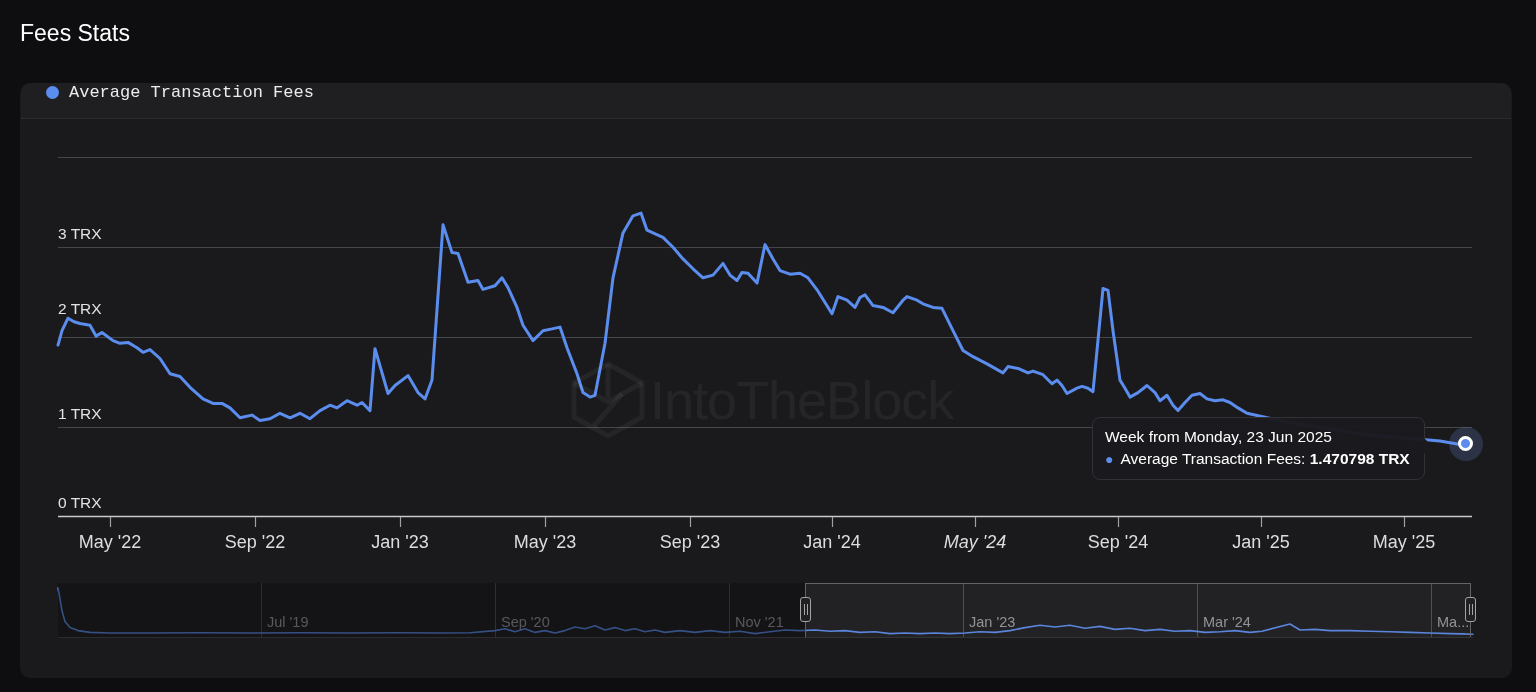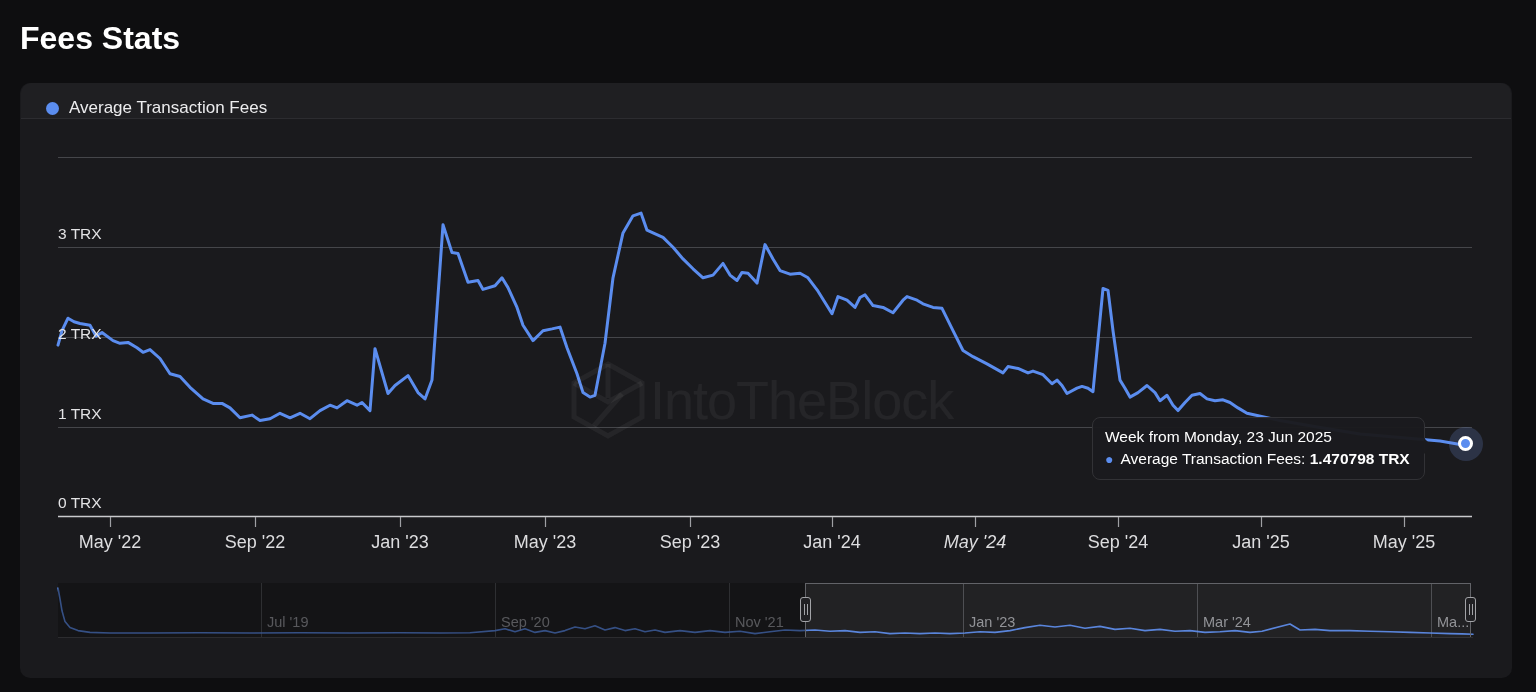--- a/index.html
+++ b/index.html
@@ -1,22 +1,22 @@
 <!DOCTYPE html>
 <html><head>
 <meta charset="utf-8">
 <style>
   html,body{margin:0;padding:0;background:#0e0e10;width:1536px;height:692px;overflow:hidden;
     font-family:"Liberation Sans","DejaVu Sans",sans-serif;-webkit-font-smoothing:antialiased;}
   .abs{position:absolute;}
   #stage{position:relative;width:1536px;height:692px;}
-  .page-title{left:20px;top:20px;font-size:32px;font-weight:700;color:#ffffff;}
+  .page-title{left:20px;top:20px;font-size:23px;font-weight:400;color:#ffffff;}
   .panel{left:20px;top:83px;width:1492px;height:595px;background:#1a1a1d;border-radius:10px;}
   .legend-strip{left:21px;top:83px;width:1490px;height:35px;background:#1f1f22;
-    border-bottom:1px solid #2c2c30;border-radius:10px 10px 0 0;display:flex;align-items:flex-end;}
+    border-bottom:1px solid #2c2c30;border-radius:10px 10px 0 0;display:flex;align-items:flex-start;font-family:Liberation Mono, monospace;}
   .legend-item{display:flex;align-items:center;margin-left:25px;cursor:pointer;}
   .legend-dot{width:13px;height:13px;border-radius:50%;margin-right:10px;}
   .legend-label{color:#ececee;font-size:17px;}
   svg#chart-svg{left:0;top:0;}
   .y-label{color:#e3e3e5;font-size:15.5px;}
   .x-label{color:#dddddf;font-size:18px;transform:translateX(-50%);}
   .nav-label{color:#8f9094;font-size:14.5px;white-space:nowrap;}
   .nav-mask{background:rgba(12,12,14,0.42);}
   .nav-selection{background:rgba(255,255,255,0.035);border-top:1px solid #626368;}
   .nav-handle{width:11px;height:25px;background:#202023;border:1px solid #a2a3a7;border-radius:3px;
@@ -84,21 +84,21 @@
       <line x1="963.5" x2="963.5" y1="583" y2="637" stroke="#48494d" stroke-width="1"></line>
       <line x1="1197.5" x2="1197.5" y1="583" y2="637" stroke="#48494d" stroke-width="1"></line>
       <line x1="1431.5" x2="1431.5" y1="583" y2="637" stroke="#48494d" stroke-width="1"></line>
       <line x1="58" x2="1473" y1="637.5" y2="637.5" stroke="#2c2c2f" stroke-width="1"></line>
       <polyline points="58,588.0 60,598.8 62,610.8 65,621.6 70,627.6 78,630.6 90,632.4 110,633.0 150,633.0 200,632.7 250,633.0 300,632.7 350,633.0 400,632.7 440,633.0 470,632.7 495,630.6 505,628.8 515,631.8 525,628.8 535,632.4 545,630.6 555,633.0 565,630.6 575,627.0 585,628.8 595,625.8 605,630.0 615,627.6 625,630.6 635,628.8 645,631.8 655,630.0 665,632.4 680,630.6 695,632.4 710,630.6 725,632.4 740,631.2 755,633.6 770,631.8 785,630.0 800,630.6 815,630.0 830,631.2 845,630.6 860,632.4 875,631.8 890,633.6 905,633.0 920,633.6 935,633.0 950,633.6 965,633.0 980,631.8 995,632.4 1010,630.6 1025,627.6 1040,625.2 1055,627.0 1070,625.2 1085,628.2 1100,626.4 1115,629.4 1130,628.2 1145,630.6 1160,629.4 1175,631.2 1190,630.6 1205,632.4 1220,631.8 1235,630.6 1250,632.4 1262,631.2 1290,624.0 1300,630.0 1315,629.4 1330,630.6 1350,630.6 1370,631.2 1390,631.8 1410,632.4 1430,633.0 1450,633.6 1462,633.9 1473,634.2" fill="none" stroke="#5b8def" stroke-width="1.6" stroke-linejoin="round" stroke-linecap="round" opacity="0.9"></polyline>
       <polyline points="58,345.1 62,330.7 68,318.2 74,321.7 80,323.5 90,325.3 96,336.1 102,332.5 113,340.6 120,343.3 128,342.4 137,347.8 143,352.3 150,349.6 160,358.5 170,373.8 180,376.5 190,387.3 203,398.9 213,403.4 222,403.4 230,407.9 240,417.8 252,415.1 260,420.5 270,418.7 280,413.3 290,417.8 300,413.3 310,418.7 320,410.6 330,405.2 337,407.9 347,400.7 357,405.2 362,402.5 370,410.6 375,348.7 388,393.5 395,385.5 408,375.6 418,392.6 425,398.9 432,380.1 443,224.8 452,252.6 458,253.5 468,282.3 478,280.5 483,289.4 495,285.8 502,277.8 508,287.6 517,307.4 523,325.3 533,340.6 543,330.7 552,328.9 560,327.1 567,347.8 577,373.8 583,392.6 590,397.1 595,395.3 605,343.3 613,277.8 623,232.9 633,215.8 641,213.1 647,230.2 653,232.9 663,237.4 673,247.3 683,258.9 693,268.8 703,277.8 713,275.1 723,263.4 730,275.1 737,280.5 742,272.4 748,273.3 757,283.1 765,244.6 773,258.9 780,270.6 790,274.2 800,273.3 808,277.8 818,291.2 832,313.7 838,296.6 847,300.2 855,307.4 860,297.5 865,294.8 873,305.6 883,307.4 893,312.8 903,300.2 907,296.6 917,300.2 923,303.8 933,307.4 942,308.3 953,330.7 963,350.5 973,356.7 987,363.9 995,368.4 1003,372.9 1008,366.6 1018,368.4 1028,372.9 1033,371.1 1043,374.7 1052,383.7 1057,380.1 1062,385.5 1067,393.5 1077,388.2 1082,386.4 1088,388.2 1093,391.7 1103,288.5 1108,290.3 1113,330.7 1120,380.1 1125,388.2 1130,397.1 1138,392.6 1147,385.5 1155,392.6 1160,400.7 1167,395.3 1173,405.2 1178,410.6 1185,402.5 1192,395.3 1200,393.5 1207,398.9 1215,400.7 1223,399.8 1230,402.5 1238,407.9 1247,413.3 1280,420.5 1320,427.6 1360,433.9 1400,437.5 1440,441.1 1466,445.4" fill="none" stroke="#5b8def" stroke-width="3" stroke-linejoin="round" stroke-linecap="round"></polyline>
     </svg>
 
   <div id="labels-layer" class="abs" style="left:0;top:0;width:1536px;height:681px;pointer-events:none;">
       <div class="abs y-label" style="left: 58px; top: 225px;">3 TRX</div>
-      <div class="abs y-label" style="left: 58px; top: 325px; text-align: right;">2 TRX</div>
+      <div class="abs y-label" style="left: 58px; top: 300px; text-align: right;">2 TRX</div>
       <div class="abs y-label" style="left: 58px; top: 405px;">1 TRX</div>
       <div class="abs y-label" style="left: 58px; top: 494px;">0 TRX</div>
       <div class="abs x-label" style="left: 110px; top: 532px;">May '22</div>
       <div class="abs x-label" style="left: 255px; top: 532px;">Sep '22</div>
       <div class="abs x-label" style="left: 400px; top: 532px;">Jan '23</div>
       <div class="abs x-label" style="left: 545px; top: 532px;">May '23</div>
       <div class="abs x-label" style="left: 690px; top: 532px;">Sep '23</div>
       <div class="abs x-label" style="left: 832px; top: 532px;">Jan '24</div>
       <div class="abs x-label" style="left: 975px; top: 532px; font-style: italic;">May '24</div>
       <div class="abs x-label" style="left: 1118px; top: 532px;">Sep '24</div>

